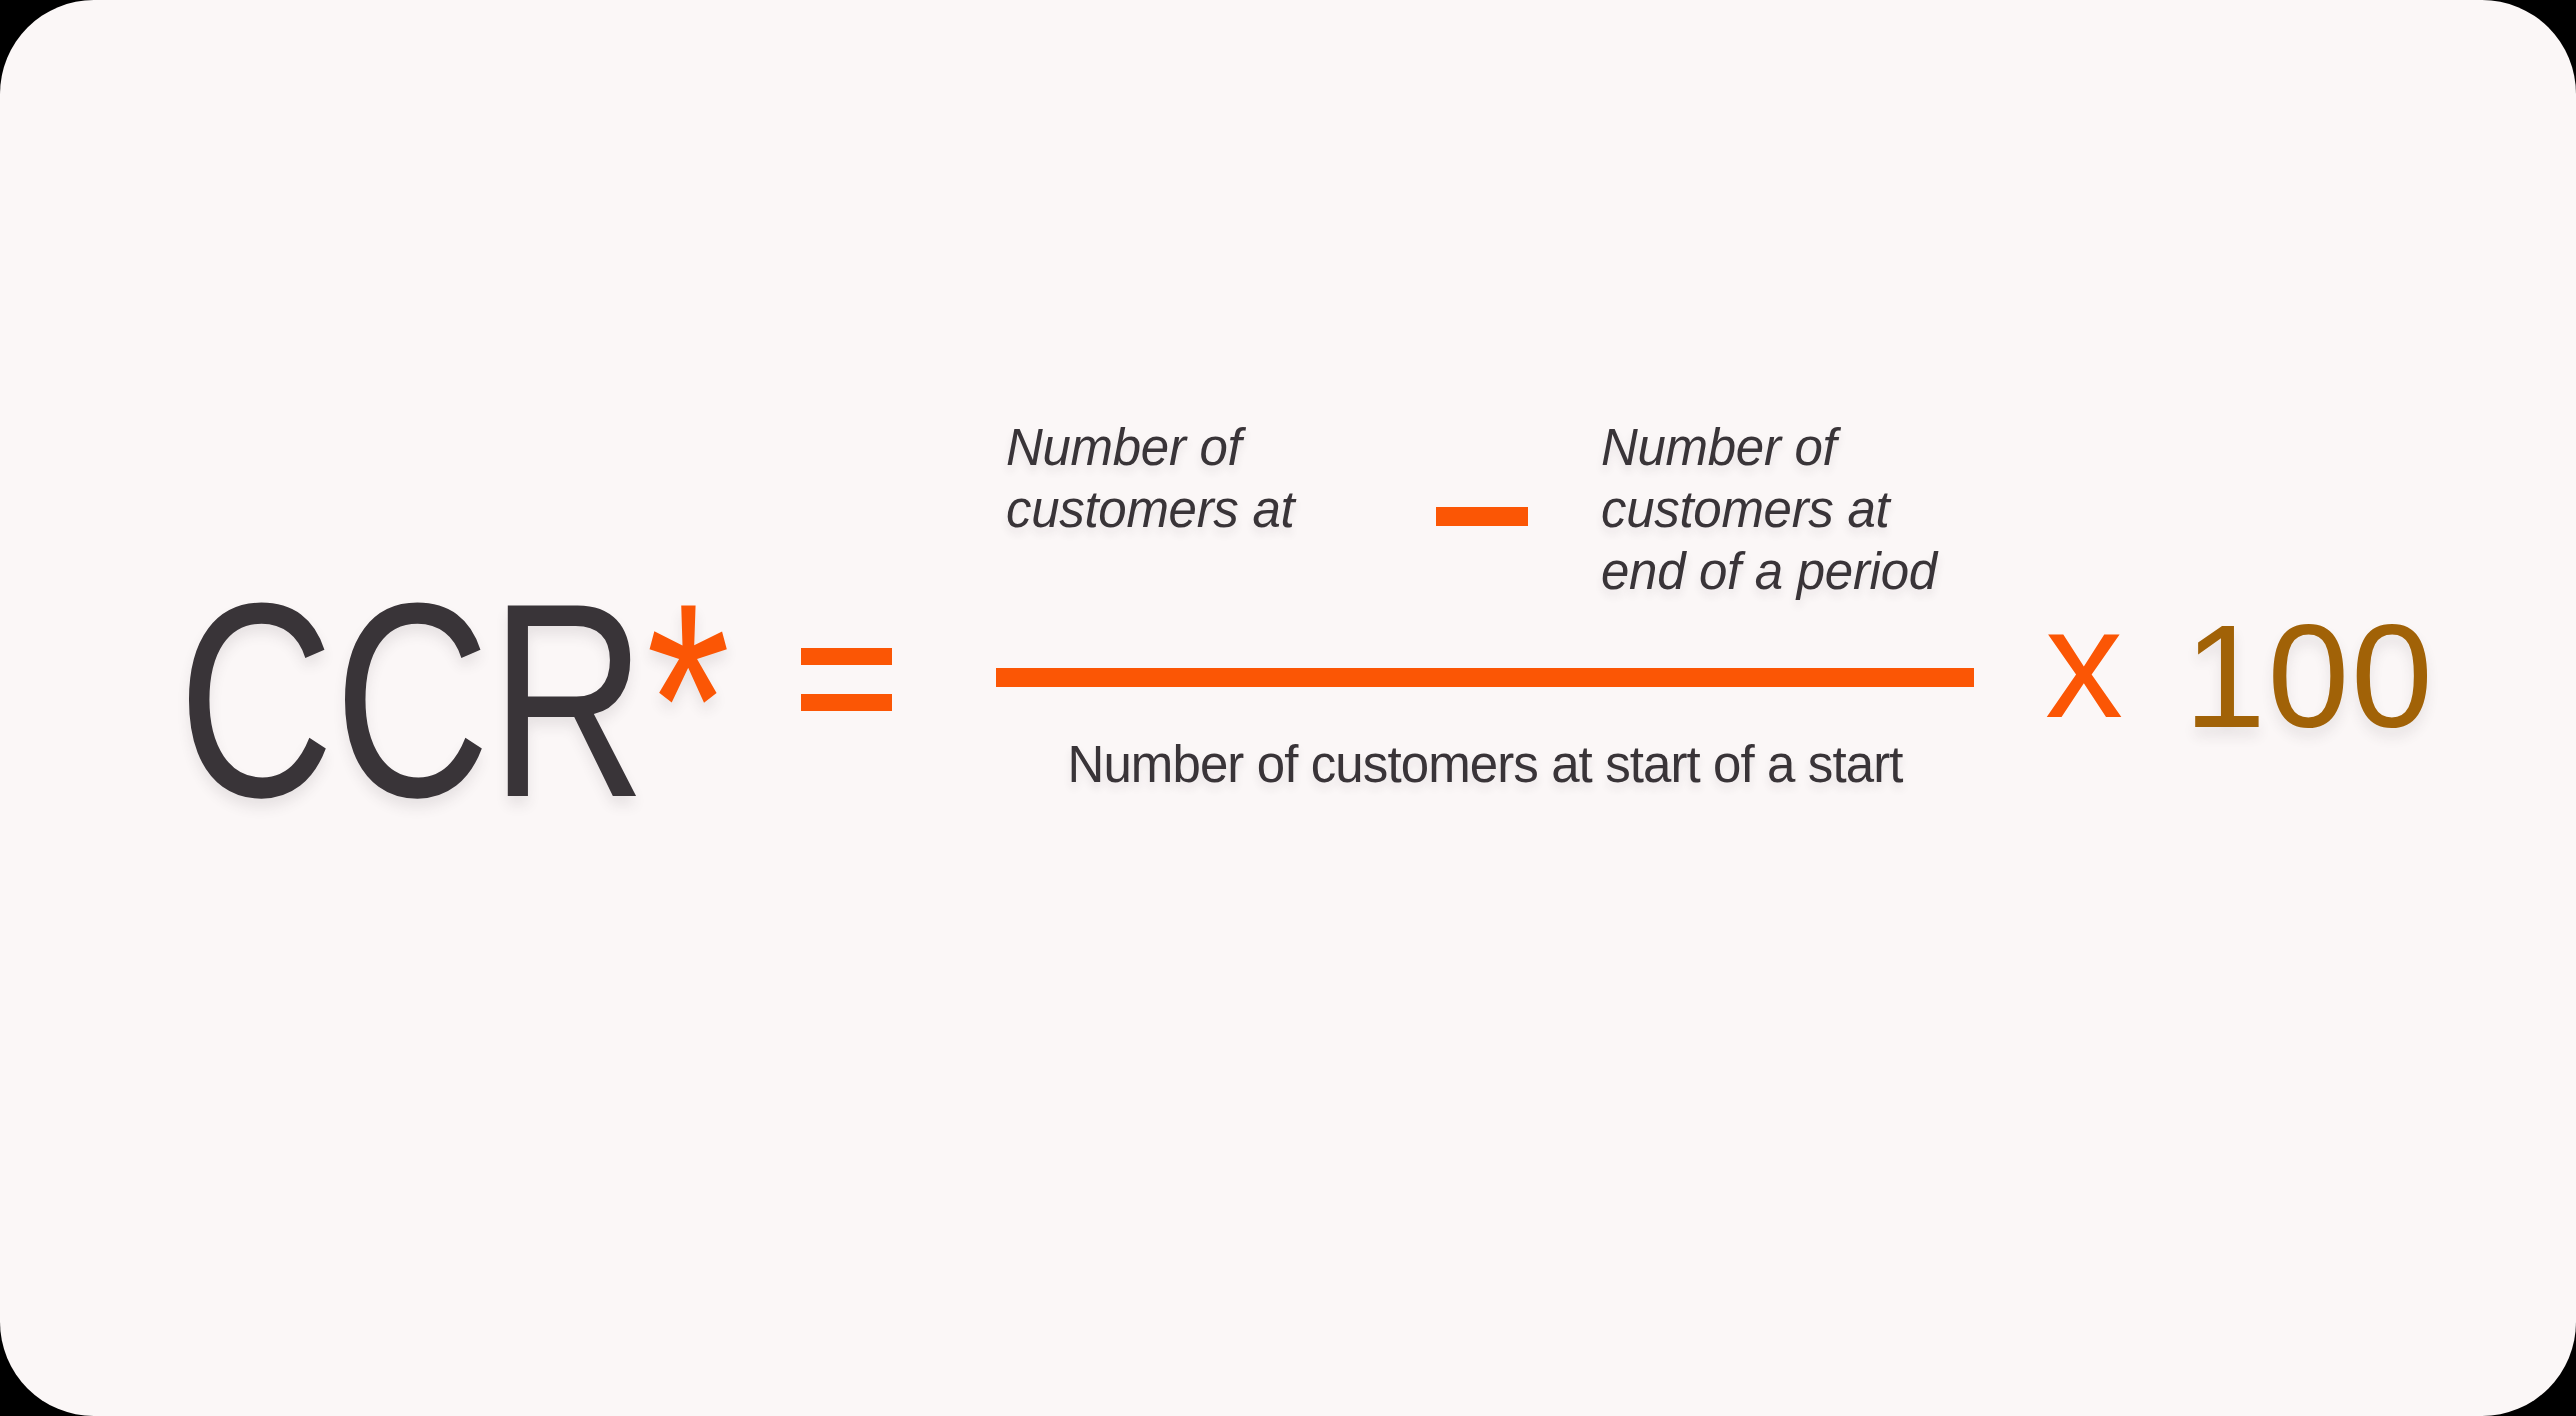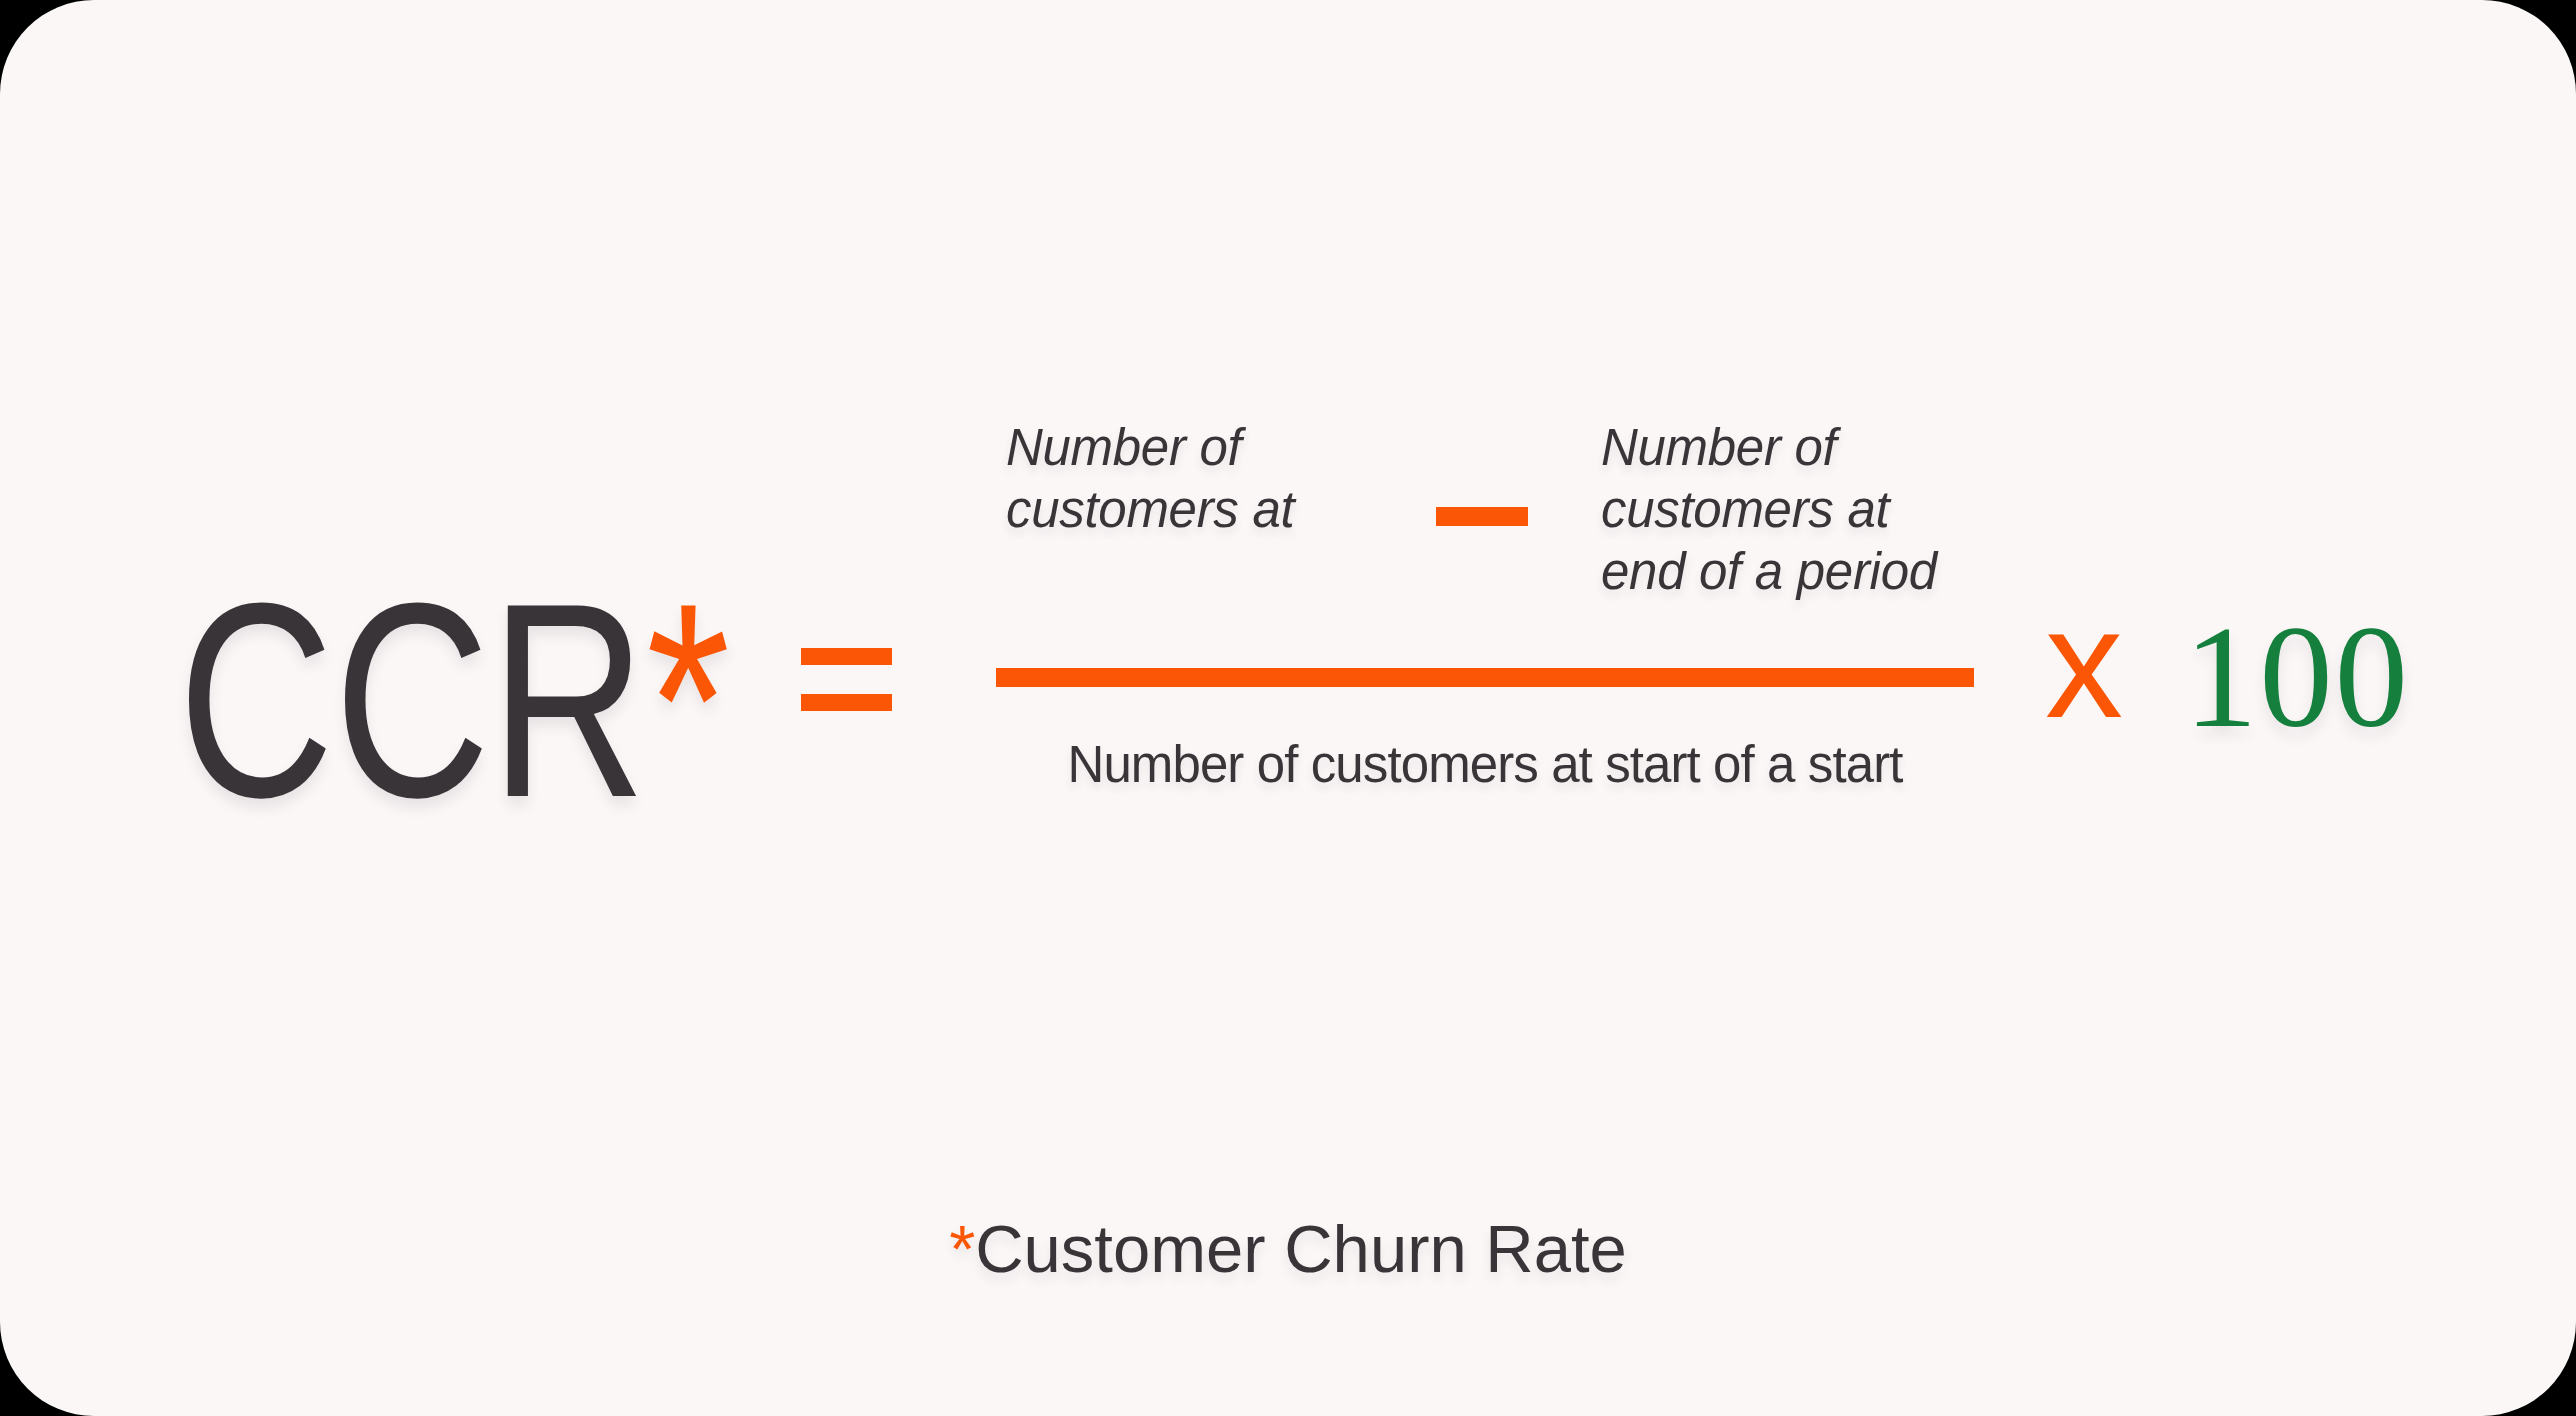--- a/index.html
+++ b/index.html
@@ -113,23 +113,22 @@
     line-height: 1;
     color: #FB5605;
   }
   .hundred {
     position: absolute;
     left: 2184px;
     top: 603px;
     font-size: 147px;
     line-height: 1;
     letter-spacing: 1.8px;
-    color: #15803d;
+    color: #a16207;
     text-shadow: 0 9px 12.5px rgba(57,52,56,0.10);
-    font-family: Liberation Serif, serif;
   }
 
   
   .footnote {
     position: absolute;
     left: 0;
     top: 1215px;
     width: 2576px;
     text-align: center;
     font-size: 67px;
@@ -165,16 +164,15 @@
   </div>
 
   <div class="frac-bar"></div>
 
   <div class="denominator">Number of customers at start of a start</div>
 
   <div class="times">x</div>
 
   <div class="hundred">100</div>
 
-  <div class="footnote"><span class="orange">*</span><span>Customer Churn Rate</span></div>
 
 </div>
 
 
 </body></html>

